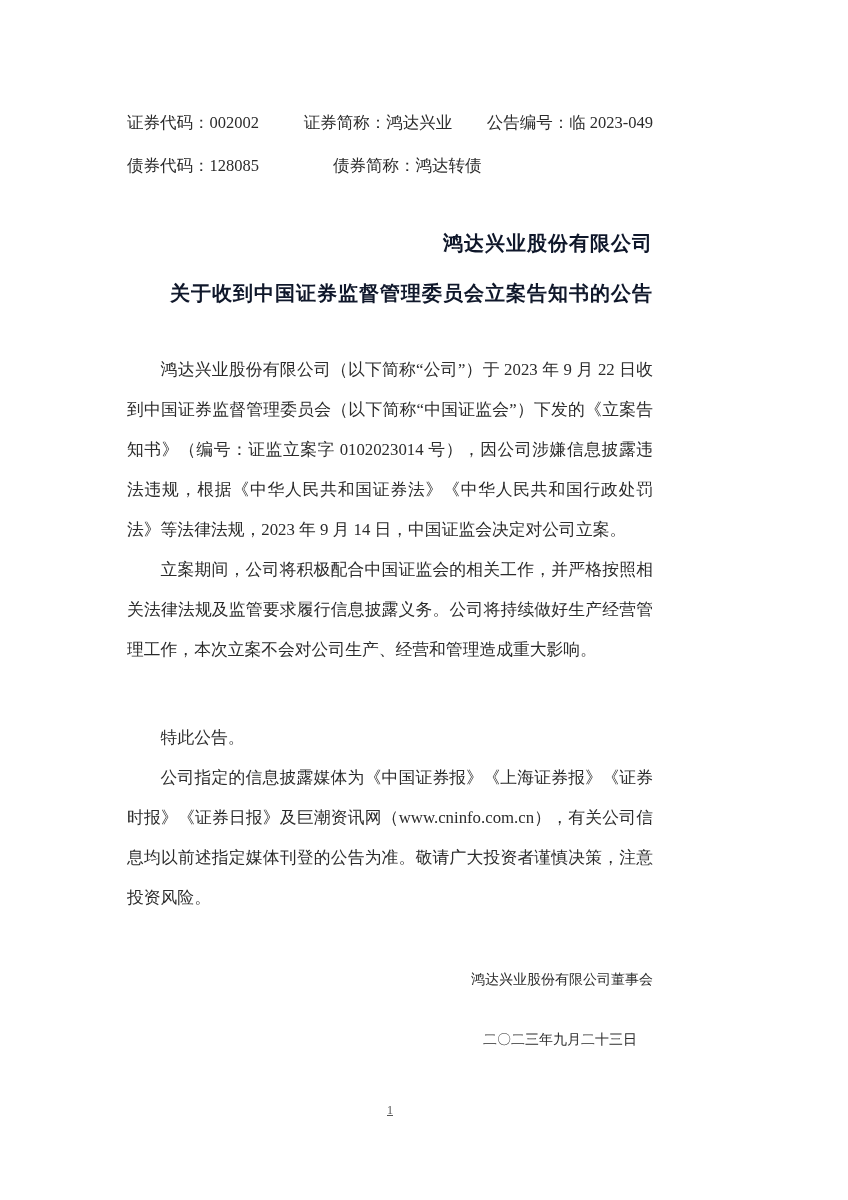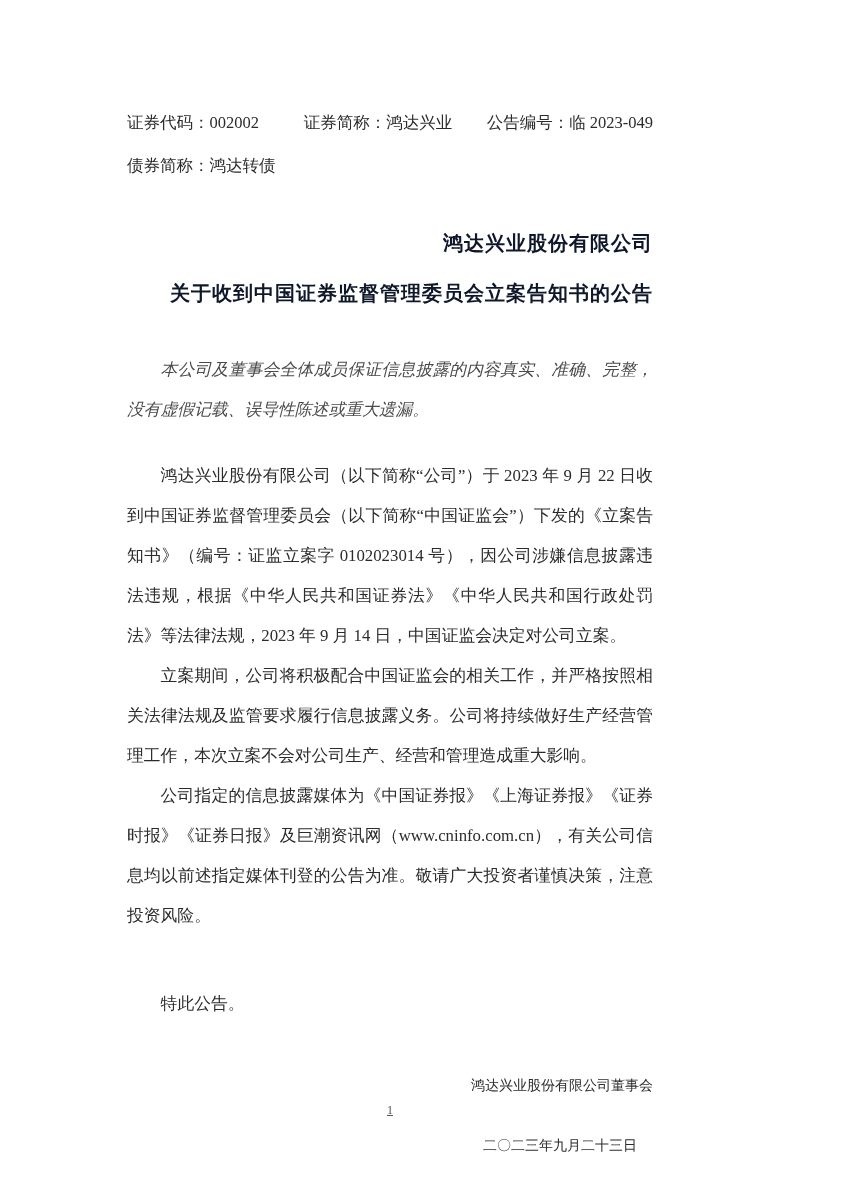--- a/index.html
+++ b/index.html
@@ -87,35 +87,35 @@
 
 <div class="page">
 
   <div class="meta-row">
     <span class="meta-col-1">证券代码：002002</span>
     <span class="meta-col-2">证券简称：鸿达兴业</span>
     <span class="meta-col-3">公告编号：临 2023-049</span>
   </div>
 
   <div class="meta-row">
+    <span class="meta-col-1">债券代码：128085</span>
     <span class="meta-col-2">债券简称：鸿达转债</span>
     <span class="meta-col-3"></span>
   </div>
 
   <div class="title-block">
     <h1 class="doc-title">鸿达兴业股份有限公司</h1>
     <h2 class="doc-title">关于收到中国证券监督管理委员会立案告知书的公告</h2>
   </div>
 
   <div class="body-block">
-    <p class="para disclaimer">本公司及董事会全体成员保证信息披露的内容真实、准确、完整，没有虚假记载、误导性陈述或重大遗漏。</p>
     <p class="para para-gap">鸿达兴业股份有限公司（以下简称“公司”）于 2023 年 9 月 22 日收到中国证券监督管理委员会（以下简称“中国证监会”）下发的《立案告知书》（编号：证监立案字 0102023014 号），因公司涉嫌信息披露违法违规，根据《中华人民共和国证券法》《中华人民共和国行政处罚法》等法律法规，2023 年 9 月 14 日，中国证监会决定对公司立案。</p>
     <p class="para">立案期间，公司将积极配合中国证监会的相关工作，并严格按照相关法律法规及监管要求履行信息披露义务。公司将持续做好生产经营管理工作，本次立案不会对公司生产、经营和管理造成重大影响。</p>
+    <p class="para closing">特此公告。</p>
     <p class="para">公司指定的信息披露媒体为《中国证券报》《上海证券报》《证券时报》《证券日报》及巨潮资讯网（www.cninfo.com.cn），有关公司信息均以前述指定媒体刊登的公告为准。敬请广大投资者谨慎决策，注意投资风险。</p>
-    <p class="para closing">特此公告。</p>
   </div>
 
   <div class="signature-block">
     <div class="signature-board">鸿达兴业股份有限公司董事会</div>
     <div class="signature-date">二〇二三年九月二十三日</div>
   </div>
 
   <div class="page-number">1</div>
 
 </div>

